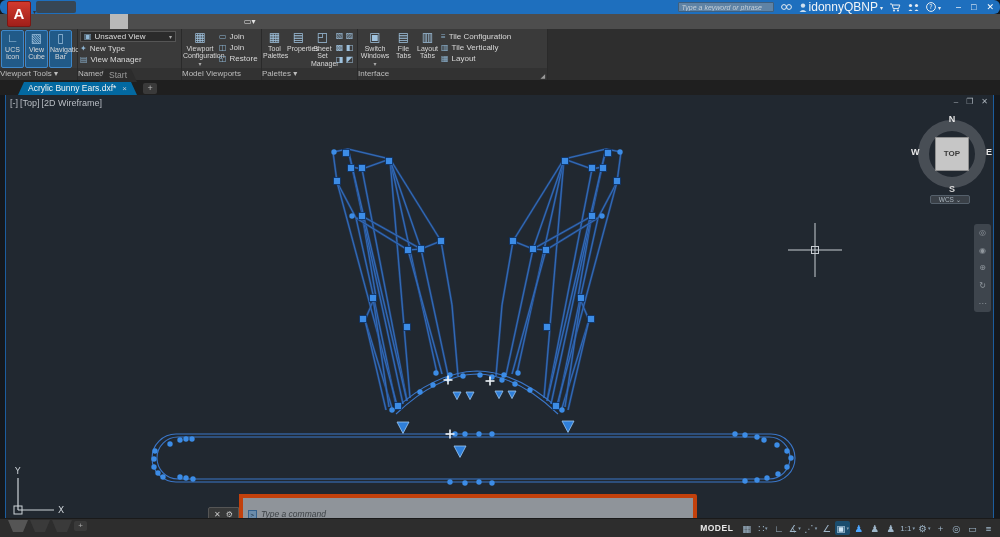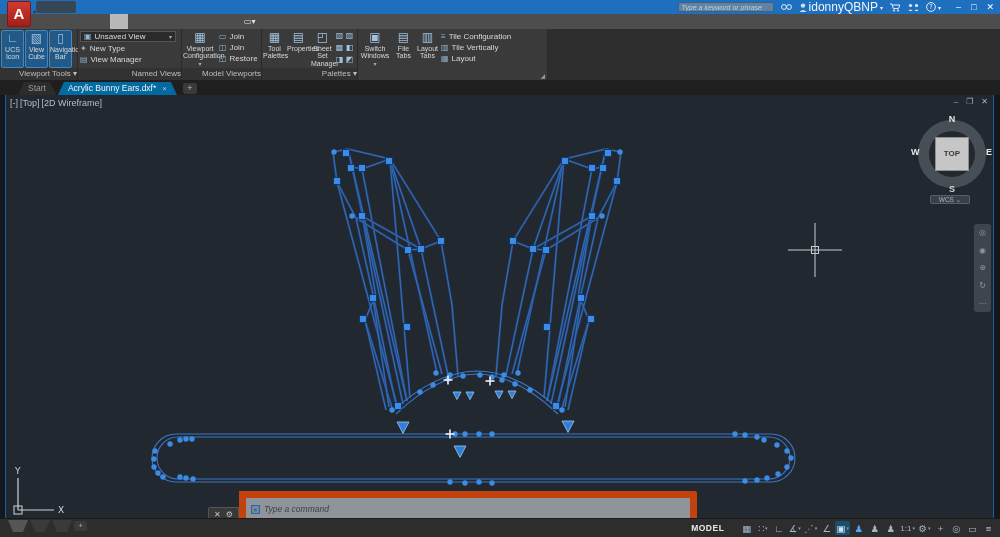--- a/index.html
+++ b/index.html
@@ -1,21 +1,21 @@
 <!DOCTYPE html>
 <html><head>
 <meta charset="utf-8">
 <style>
   * { margin:0; padding:0; box-sizing:border-box; }
   html,body { width:1000px; height:537px; overflow:hidden; background:#14181d;
     font-family:"Liberation Sans","DejaVu Sans",sans-serif; font-size:10px; color:#d6d6d6; }
   .app { position:relative; width:1000px; height:537px; }
 
   
-  .titlebar { position:absolute; top:0; left:0; width:1000px; height:14px; background:#1e6fbe; }
+  .titlebar { position:absolute; top:0; left:0; width:1000px; height:14px; background:#1e6fbe;border-radius:6px; }
   .app-logo { position:absolute; top:1px; left:7px; width:24px; height:26px; z-index:30;
     background:linear-gradient(#d23a2e,#a01f1a); border:1px solid #7c1713; border-radius:2px;
     color:#fff; font-weight:bold; font-size:15px; text-align:center; line-height:24px; }
   .app-logo .dd { position:absolute; right:-6px; bottom:2px; font-size:6px; color:#333; }
   .qat { position:absolute; top:1px; left:36px; height:12px; display:flex; align-items:center; gap:4px;
     background:rgba(60,63,66,.85); border-radius:2px; padding:0 6px; }
   .qat span { font-size:8px; color:#c9d4dc; line-height:12px; }
   .tb-right { position:absolute; top:0; right:0; height:14px; display:flex; align-items:center; gap:7px; padding-right:6px; }
   .searchbox { width:96px; height:10px; background:#5f83a5; border:1px solid #3f5f7d; border-radius:1px;
     font-size:7px; font-style:italic; color:#cfd9e2; padding:0 3px; outline:none; }
@@ -30,21 +30,21 @@
   .menurow { position:absolute; top:14px; left:0; width:1000px; height:15px; background:#4d4d4d;
     display:flex; align-items:stretch; padding-left:38px; }
   .mtab { padding:0 9px; line-height:15px; font-size:9.5px; color:#e3e3e3; }
   .mtab.active { background:#b9b9b9; color:#1d1d1d; }
   .mtab-extra { line-height:15px; font-size:8px; color:#e3e3e3; padding:0 8px; }
 
   
   .ribbon { position:absolute; top:29px; left:0; width:1000px; height:51px; background:#2e2e2e; display:flex; }
   .panel { background:#3a3a3a; border-right:1px solid #2a2a2a; position:relative; height:51px; }
   .panel-label { position:absolute; bottom:0; left:0; right:0; height:12px; background:#323232;
-    font-size:8px; color:#bdbdbd; text-align:right; line-height:12px; }
+    font-size:8px; color:#bdbdbd; text-align:left; line-height:12px; }
   .panel-body { position:absolute; top:0; left:0; right:0; height:39px; display:flex; }
   .bigbtn { width:23px; margin:1px 0 0 1px; padding-top:1px; text-align:center; border-radius:2px;
     font-size:7px; color:#d8d8d8; line-height:1.05; }
   .bigbtn .ic { display:block; font-size:12px; color:#9fc2de; height:14px; }
   .bigbtn.hl { background:#215a88; border:1px solid #3e87c9; }
   .rowbtn { display:flex; align-items:center; gap:3px; font-size:8px; color:#d8d8d8; height:11px; padding:0 2px; }
   .rowbtn .ic { font-size:8px; color:#8fb6d4; }
   .dropfield { display:flex; align-items:center; gap:3px; background:#2b2b2b; border:1px solid #555;
     height:11px; margin:2px 2px 1px 2px; padding:0 3px; font-size:8px; color:#ddd; width:96px; }
   .dropfield .arr { margin-left:auto; font-size:6px; color:#aaa; }
@@ -86,35 +86,35 @@
 
   
   .navbar { position:absolute; left:974px; top:129px; width:17px; height:88px;
     background:rgba(140,146,154,.28); border-radius:3px; display:flex; flex-direction:column; align-items:center;
     justify-content:space-around; color:rgba(210,216,222,.55); font-size:8px; }
 
   
   .cmdbar { position:absolute; left:208px; top:412px; height:14px; display:flex; align-items:center; }
   .cmd-left { height:14px; background:rgba(58,58,58,.92); border:1px solid #555; border-radius:2px 0 0 2px;
     display:flex; align-items:center; gap:5px; padding:0 5px; color:#c4c4c4; font-size:8px; }
-  .cmd-input { width:458px; height:14px; background:rgba(158,163,168,.88); border:7px solid #c2410c;
-    border-radius:0 2px 2px 0; display:flex; align-items:flex-end; gap:4px; padding:16px 5px; }
+  .cmd-input { width:458px; height:14px; background:rgba(158,163,168,.88); border:4px solid #c2410c;
+    border-radius:0 2px 2px 0; display:flex; align-items:center; gap:4px; padding:16px 5px; }
   .cmd-ico { width:9px; height:9px; border:1px solid #35618c; background:#6b8cab; color:#123; font-size:6px;
     line-height:8px; text-align:center; }
   .cmd-text { font-size:8.5px; font-style:italic; color:#3d4246; }
 
   
   .statusbar { position:absolute; top:518px; left:0; width:1000px; height:19px; background:#2d2d2d; border-top:1px solid #1a1a1a; }
   .ltabs { position:absolute; left:8px; top:1px; display:flex; align-items:flex-start; gap:2px; }
   .ltab { height:12px; line-height:12px; padding:0 10px; font-size:8.5px; color:#9b9b9b; background:#3a3a3a;
     clip-path:polygon(0 0,100% 0,calc(100% - 5px) 100%,5px 100%); }
   .ltab.active { background:#555; color:#fff; font-weight:bold; }
   .ltab-new { width:13px; height:10px; line-height:10px; margin-top:1px; background:#3a3a3a; border-radius:2px;
     color:#aaa; text-align:center; font-size:8px; }
-  .sright { position:absolute; right:4px; top:0; height:18px; display:flex; align-items:center; gap:10px; }
+  .sright { position:absolute; right:4px; top:0; height:18px; display:flex; align-items:center; gap:1px; }
   .model-lbl { font-size:8.5px; font-weight:bold; color:#e8e8e8; letter-spacing:.5px; padding:0 5px; }
   .sicon { min-width:15px; height:14px; display:flex; align-items:center; justify-content:center; gap:1px;
     color:#9fb6c9; font-size:9.5px; border-radius:2px; padding:0 1px; }
   .sicon.active { background:#1b4d6e; color:#cfe6f7; }
   .sicon.blue { color:#4da6ff; }
   .sicon .dd { font-size:5px; color:#8aa0b2; }
   .sicon.txt { font-size:8px; }
 </style>
 </head>
 <body>
@@ -326,27 +326,28 @@
             <div class="rowbtn">
               <span class="ic">▥</span>
               <span>Tile Vertically</span>
             </div>
             <div class="rowbtn">
               <span class="ic">▦</span>
               <span>Layout</span>
             </div>
           </div>
       </div>
+      <div class="panel-label">Interface</div>
       <span class="launcher">◢</span>
     </div>
     <div style="flex:1; background:#2e2e2e;"></div>
   </div>
 
   <div class="filebar">
-    <div style="display:flex;align-items:flex-end;">
+    <div style="display:flex;align-items:flex-end;flex-direction:column;">
 
     <div class="ftab">
           <span>Start</span>
         </div>
         <div class="ftab active">
           <span>Acrylic Bunny Ears.dxf*</span><span class="x">×</span>
         </div>
       </div>
     <div class="ftab-new">+</div>
   </div>

